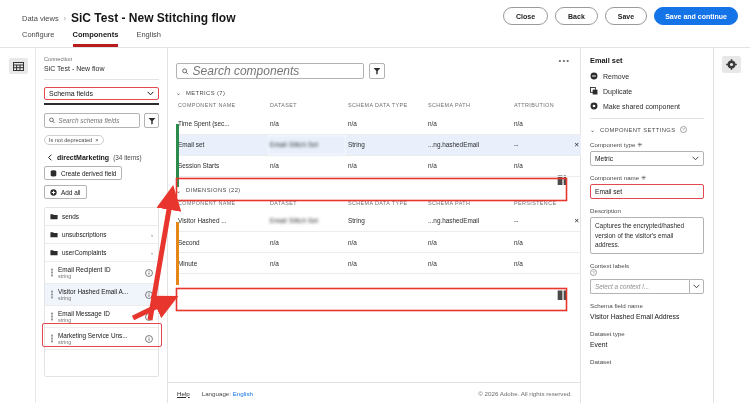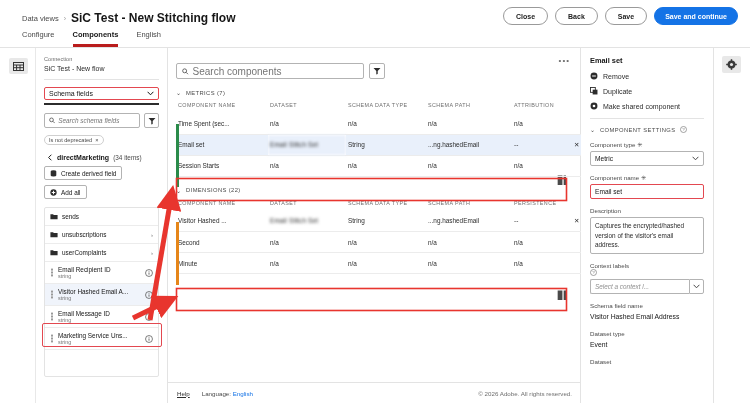--- a/index.html
+++ b/index.html
@@ -84,21 +84,21 @@
              border:1.5px solid #e34850; border-radius:2px; pointer-events:none; }
 
   
   .mid{ position:absolute; left:168px; top:48px; width:413px; height:355px; background:#fff;
         border-right:1px solid #e3e3e3; padding:8px 8px 0 8px; }
   .mid-title{ font-size:7.4px; font-weight:bold; color:#161616; }
   .kebab{ position:absolute; right:10px; top:8px; font-size:8px; color:#6e6e6e; letter-spacing:1px; cursor:pointer; }
   .mid-srch-row{ display:flex; gap:5px; margin-top:7px; }
   .mid-srch{ width:188px; height:16px; border:1px solid #b3b3b3; border-radius:2px; display:flex;
              align-items:center; gap:4px; padding:0 5px; }
-  .mid-srch input{ border:0; outline:0; font-family:inherit; font-size:10px; 
+  .mid-srch input{ border:0; outline:0; font-family:inherit; font-size:12px; font-style:italic;
                    color:#8e8e8e; width:100%; background:transparent; }
 
   .sect{ margin-top:10px; }
   .sect-head{ display:flex; align-items:center; gap:5px; }
   .sect-head .cv{ font-size:6px; color:#4a4a4a; }
   .sect-head .ttl{ font-size:5.8px; color:#4a4a4a; letter-spacing:.4px; }
   .colbars{ position:absolute; right:10px; font-size:8px; color:#4a4a4a; cursor:pointer; }
 
   table.tbl{ width:100%; border-collapse:collapse; table-layout:fixed; margin-top:4px; }
   table.tbl th{ font-size:5.4px; color:#6e6e6e; font-weight:normal; text-align:left;

